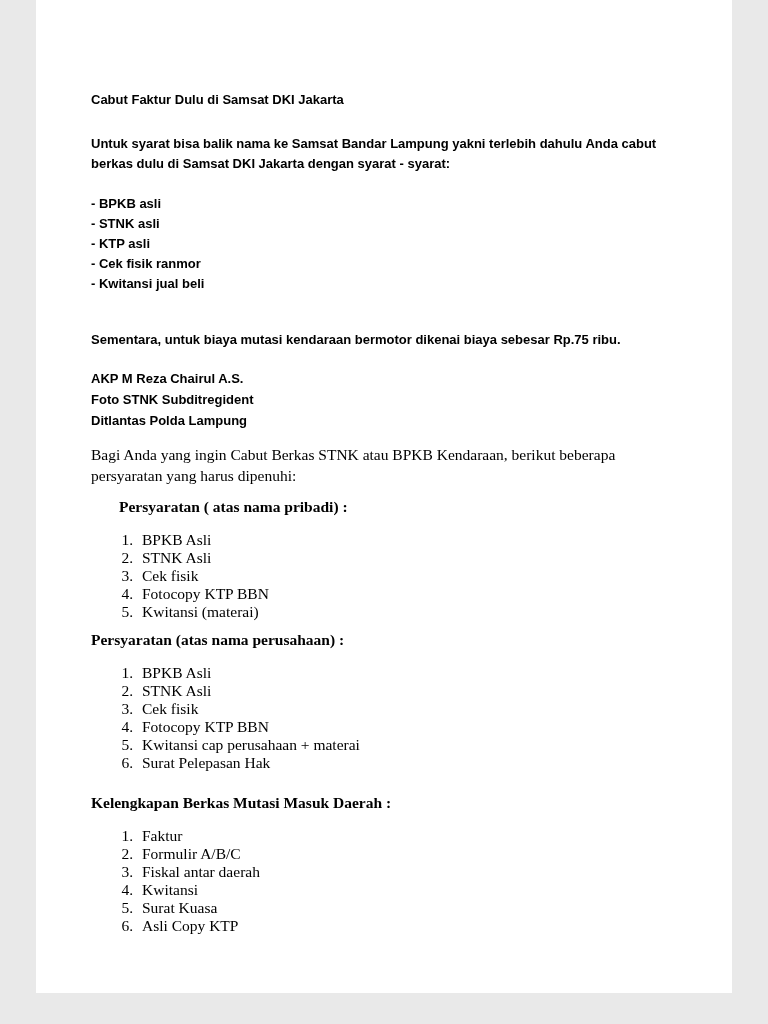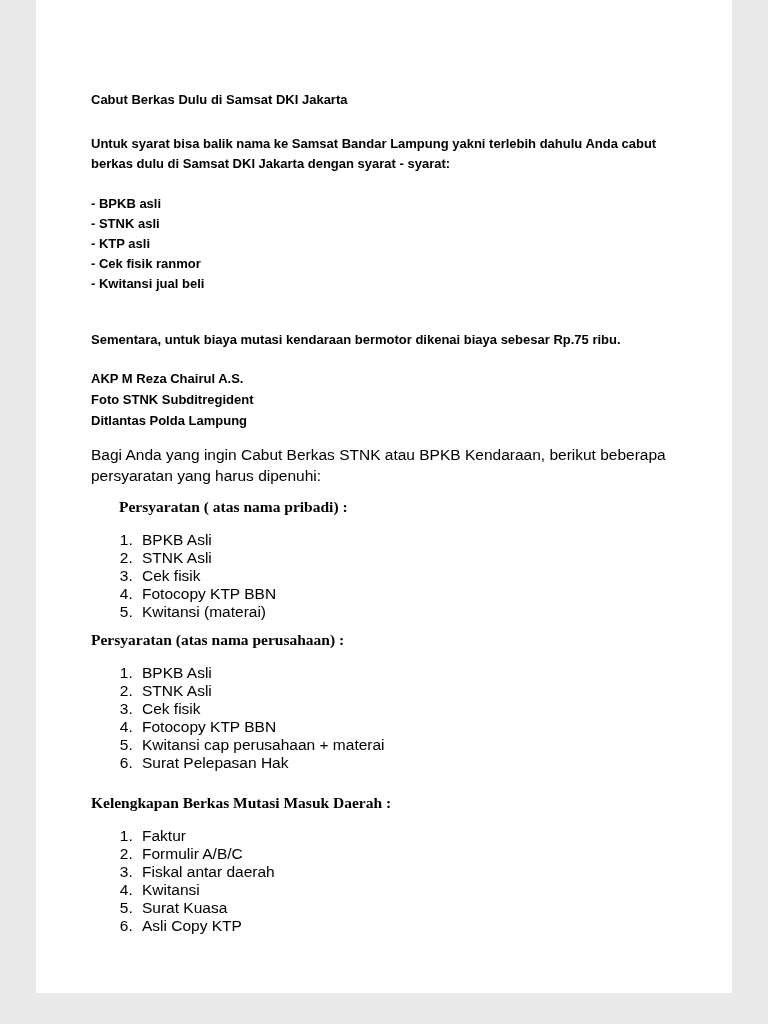--- a/index.html
+++ b/index.html
@@ -33,21 +33,21 @@
   .doc-title { margin-bottom: 24px; }
   .intro { margin-bottom: 20px; max-width: 592px; }
   .req-list { list-style: none; margin-bottom: 36px; }
   .req-list li { line-height: 20px; }
   .fee-note { margin-bottom: 18px; }
   .signature { margin-bottom: 0; }
   .signature div { line-height: 21px; }
 
   
   .serif {
-    font-family: Liberation Sans, sans-serif;
+    font-family: Liberation Serif, serif;
     font-size: 15.5px;
     line-height: 21px;
     font-weight: normal;
   }
   .serif-intro { margin-top: 13px; max-width: 600px; }
   .serif-heading {
     font-family: "Liberation Serif", serif;
     font-weight: bold;
     font-size: 15.5px;
     line-height: 20px;
@@ -63,21 +63,21 @@
     line-height: 18px;
     padding-left: 5px;
   }
 </style>
 </head>
 <body>
 
 <div class="page">
   <div class="content">
 
-    <div class="sans doc-title">Cabut Berkas Dulu di Samsat DKI Jakarta</div>
+    <div class="sans doc-title">Cabut Faktur Dulu di Samsat DKI Jakarta</div>
 
     <p class="sans intro">Untuk syarat bisa balik nama ke Samsat Bandar Lampung yakni terlebih dahulu Anda cabut berkas dulu di Samsat DKI Jakarta dengan syarat - syarat:</p>
 
     <ul class="sans req-list">
       <li>- BPKB asli</li>
       <li>- STNK asli</li>
       <li>- KTP asli</li>
       <li>- Cek fisik ranmor</li>
       <li>- Kwitansi jual beli</li>
     </ul>

